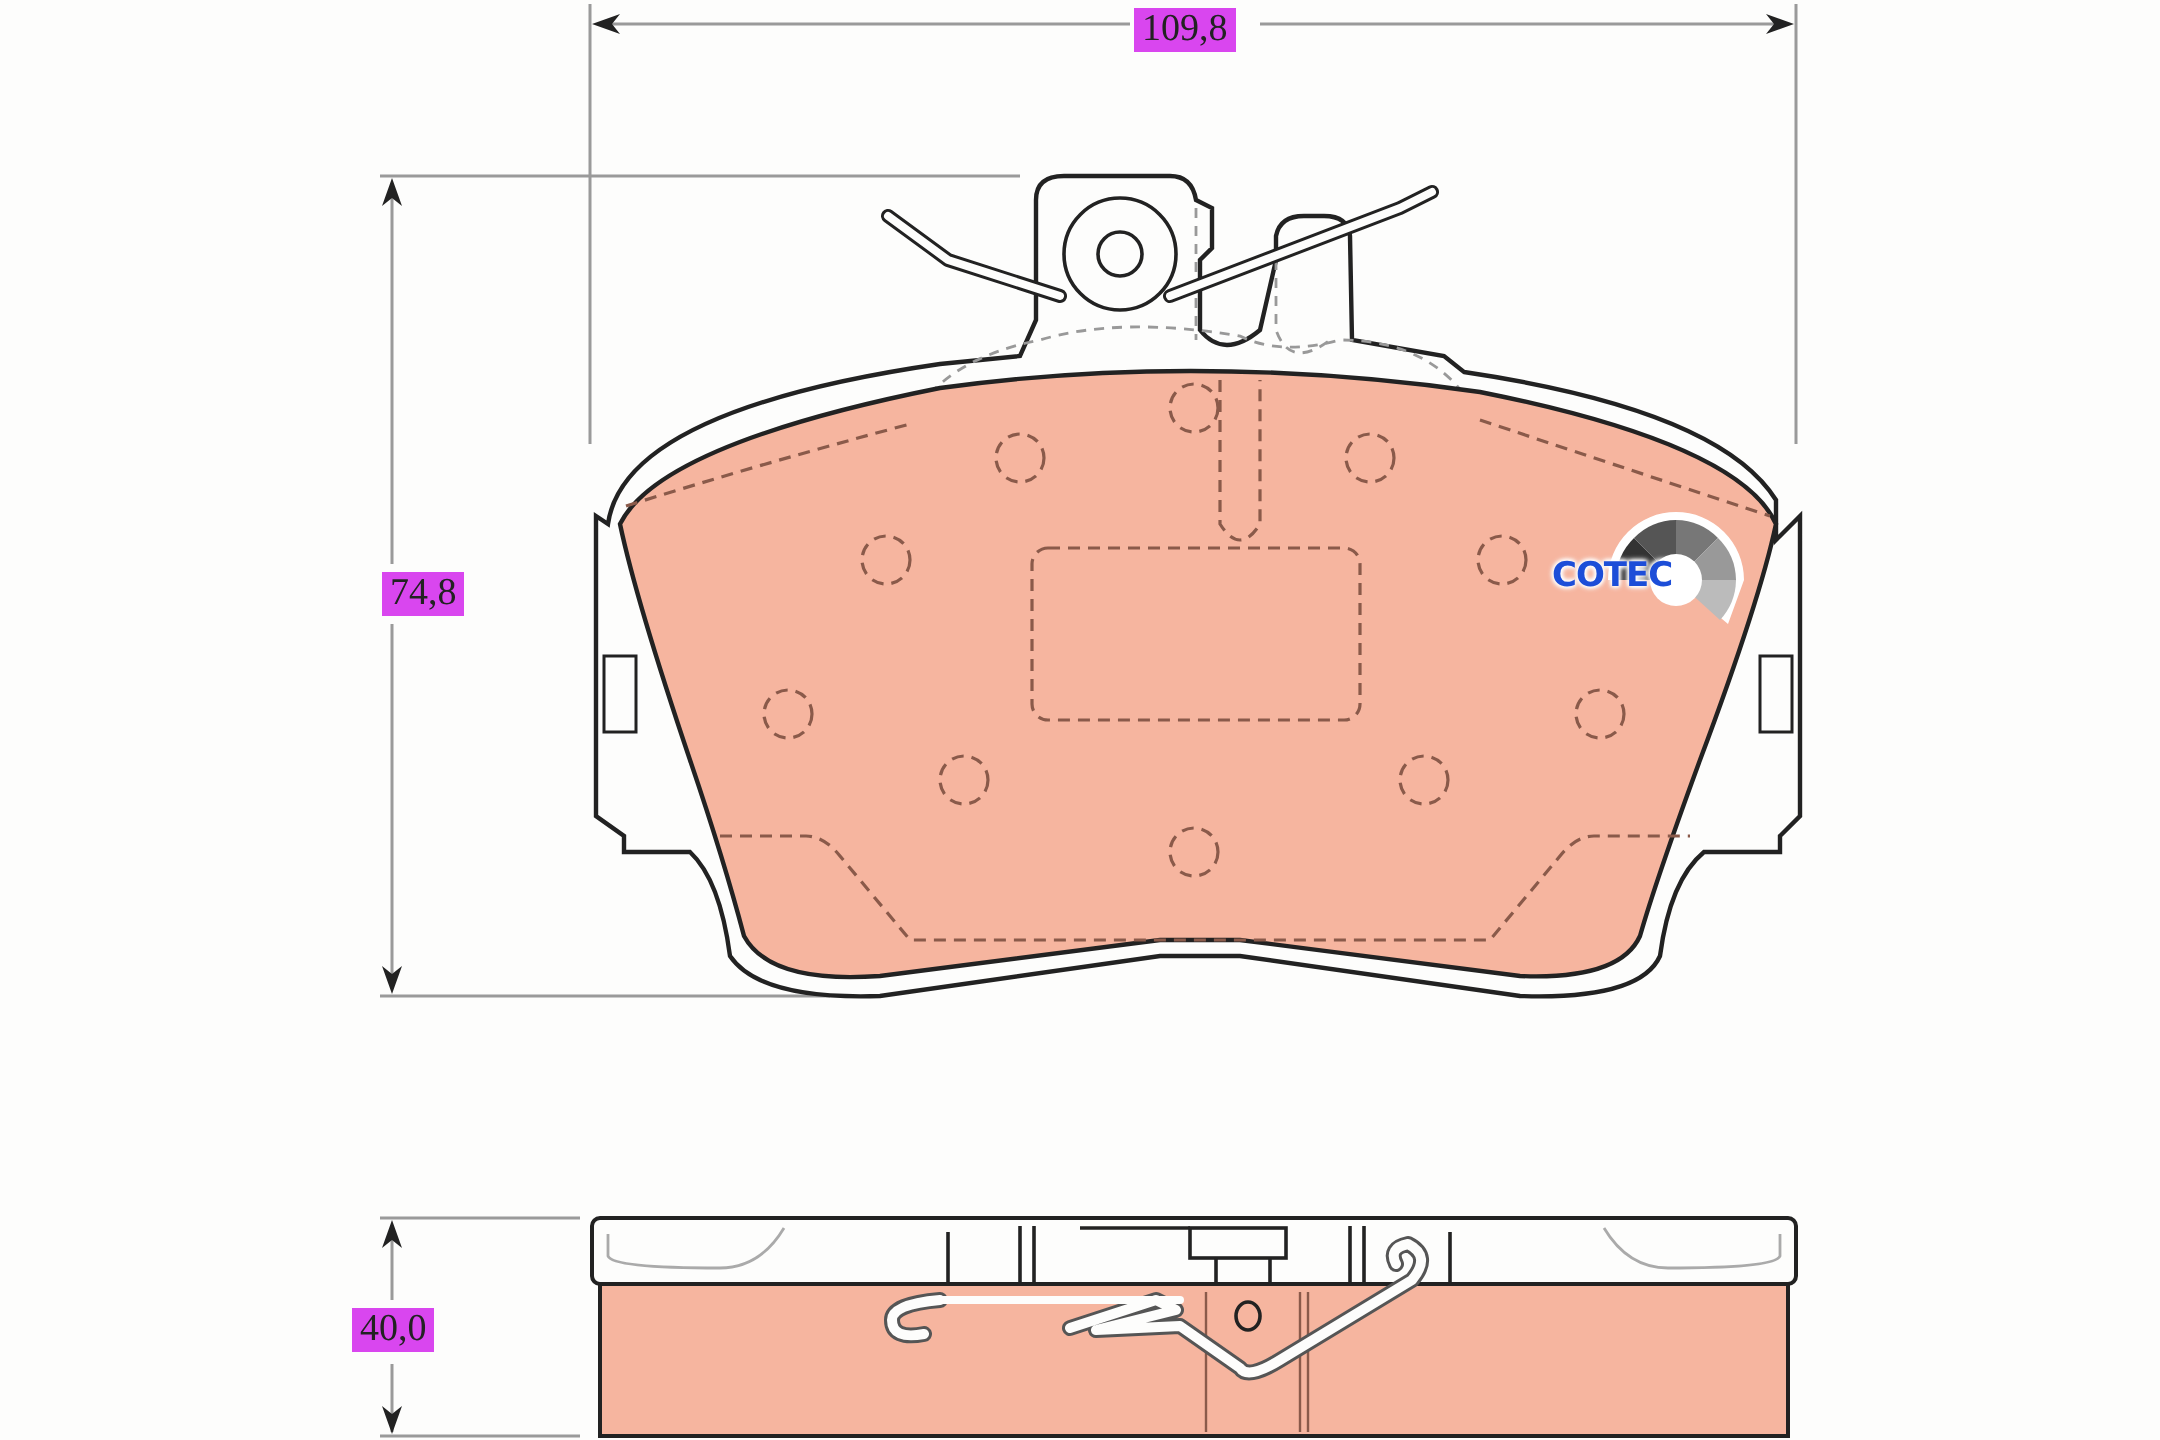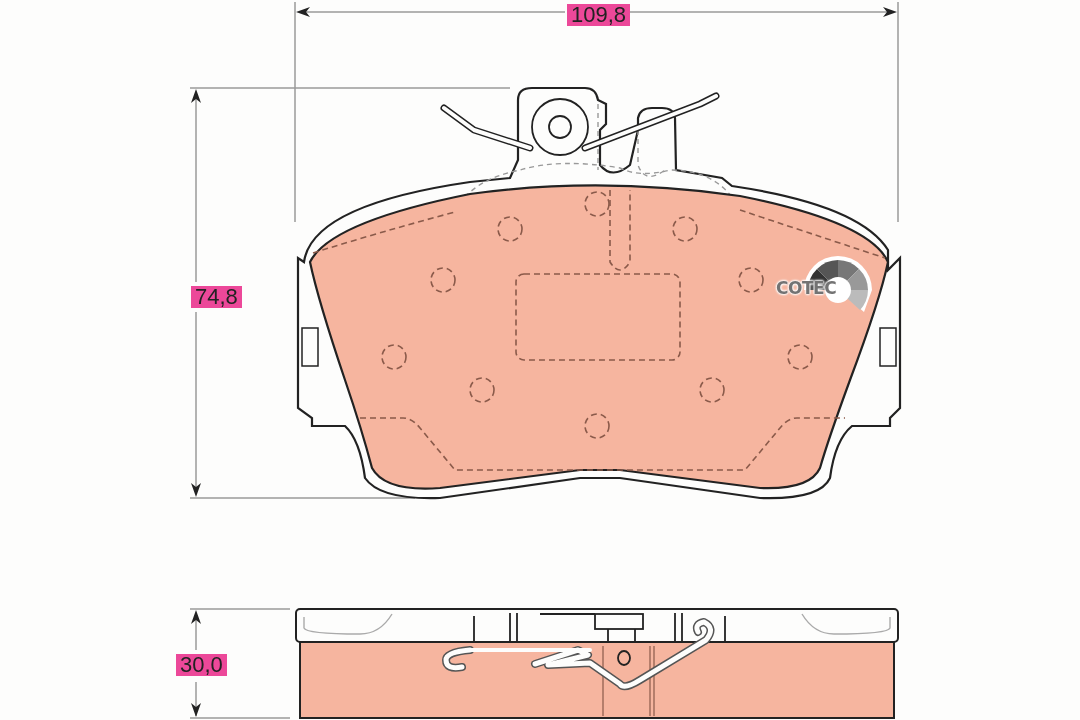--- a/index.html
+++ b/index.html
@@ -1,22 +1,22 @@
 <!DOCTYPE html>
 <html><head>
 <meta charset="utf-8">
 <style>
   html, body { margin: 0; padding: 0; background: #fdfdfc; }
   body { width: 1080px; height: 720px; overflow: hidden; position: relative; font-family: "Liberation Sans", sans-serif; }
   svg { position: absolute; left: 0; top: 0; }
-  .dim-label { position: absolute; font-family: Liberation Sans, sans-serif; font-size: 22px; color: #222; background: #ec4899; padding: 0 4px; line-height: 22px; }
+  .dim-label { position: absolute; font-family: Liberation Serif, serif; font-size: 19px; color: #222; background: #d946ef; padding: 0 4px; line-height: 22px; }
   #dim-width { left: 567px; top: 4px; }
   #dim-height { left: 176px; top: 286px; margin-left: 15px; }
   #dim-thickness { left: 176px; top: 654px; }
-  .cotec { position: absolute; left: 776px; top: 278px; font-family: "DejaVu Sans", sans-serif; font-weight: bold; font-size: 17px; color: #737373; letter-spacing: -0.5px; text-shadow: 0 0 2px #fff, 0 0 2px #fff, 0 0 3px #fff, 0 0 3px #fff; }
+  .cotec { position: absolute; left: 776px; top: 278px; font-family: "DejaVu Sans", sans-serif; font-weight: bold; font-size: 17px; color: #1d4ed8; letter-spacing: -0.5px; text-shadow: 0 0 2px #fff, 0 0 2px #fff, 0 0 3px #fff, 0 0 3px #fff; }
 </style>
 </head>
 <body>
 
 <div>
 
 <svg width="1080" height="720" viewBox="0 0 1080 720" xmlns="http://www.w3.org/2000/svg">
 
   <g stroke="#9a9a9a" stroke-width="1.5" fill="#222">
     <line x1="295" y1="2" x2="295" y2="222"></line>
@@ -126,16 +126,16 @@
     <g fill="none" stroke-linecap="round" stroke-linejoin="round">
       <path d="M 470 650 Q 446 652 446 660 Q 446 670 462 667 M 535 664 L 578 650 L 588 655 L 548 665 L 590 663 L 620 684 Q 624 690 640 680 L 706 640 Q 716 628 704 622 Q 694 624 698 632" stroke="#555" stroke-width="8"></path>
       <path d="M 470 650 Q 446 652 446 660 Q 446 670 462 667 M 535 664 L 578 650 L 588 655 L 548 665 L 590 663 L 620 684 Q 624 690 640 680 L 706 640 Q 716 628 704 622 Q 694 624 698 632" stroke="#fdfdfc" stroke-width="5"></path>
       <line x1="470" y1="650" x2="590" y2="650" stroke="#fdfdfc" stroke-width="4"></line>
     </g>
   </g>
 </svg>
 
 <span id="dim-width" class="dim-label">109,8</span>
 <span id="dim-height" class="dim-label">74,8</span>
-<span id="dim-thickness" class="dim-label">30,0</span>
+<span id="dim-thickness" class="dim-label">40,0</span>
 <span class="cotec">COTEC</span>
 
 </div>
 
 </body></html>

